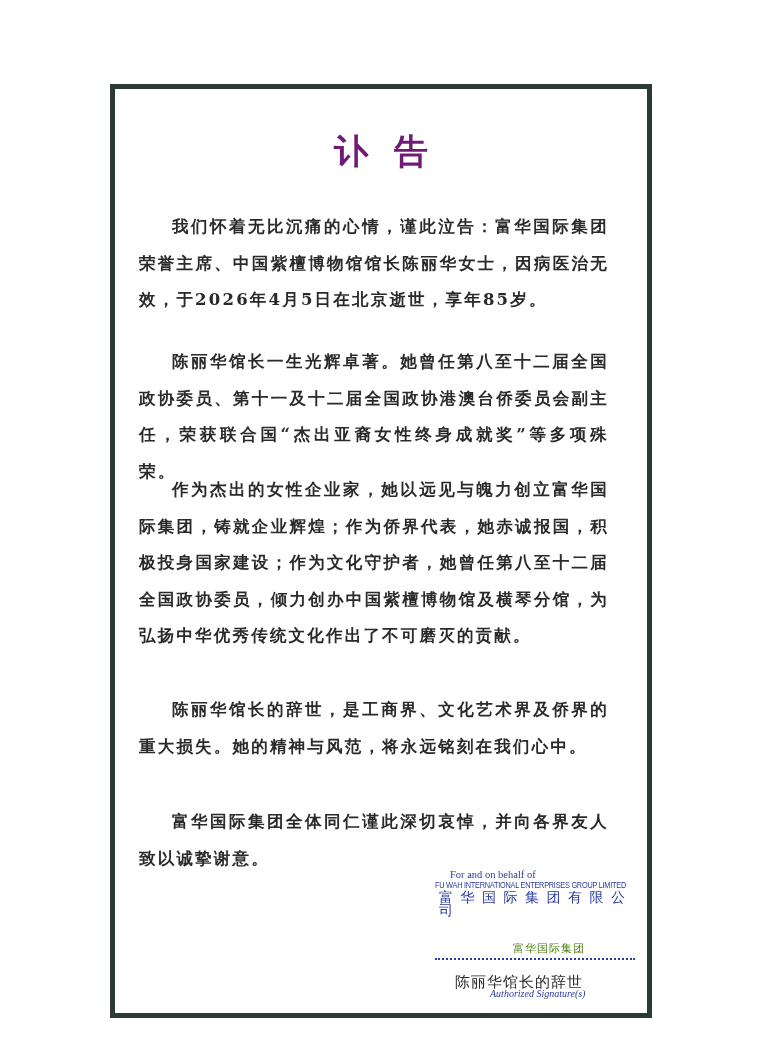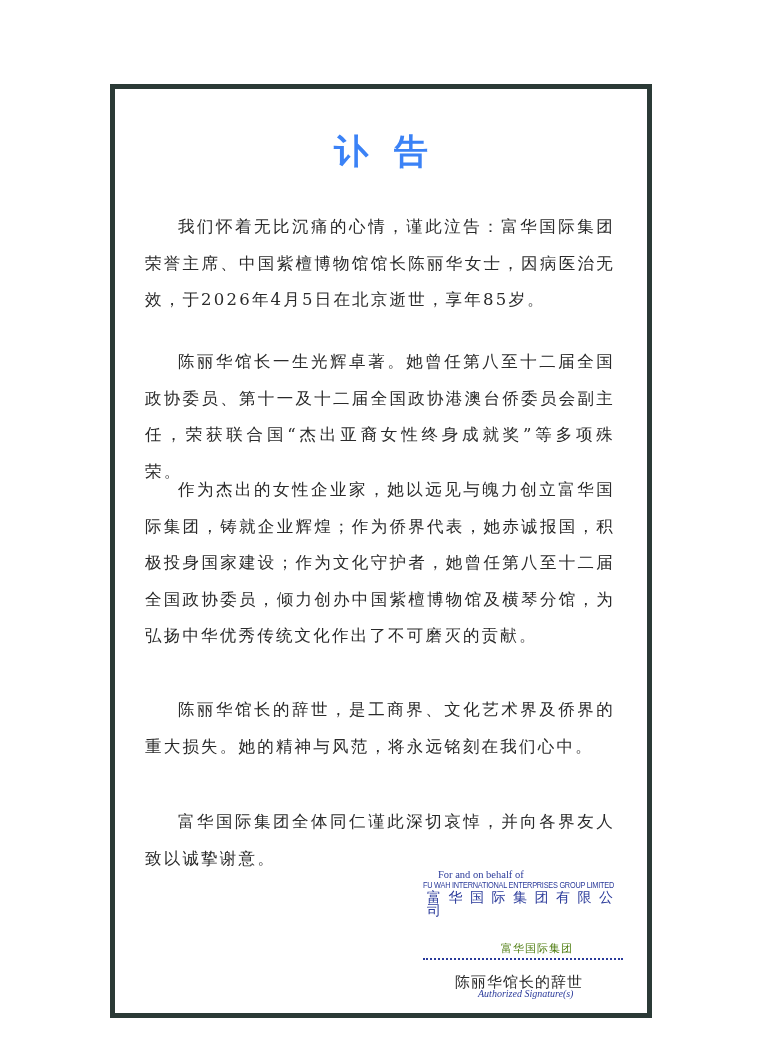--- a/index.html
+++ b/index.html
@@ -2,30 +2,30 @@
 <html><head>
 <meta charset="utf-8">
 <style>
   html, body { margin: 0; padding: 0; background: #ffffff; }
   body { width: 781px; height: 1057px; position: relative; overflow: hidden;
          font-family: "DejaVu Serif", "Liberation Serif", serif; color: #2a2a2a; }
   .frame { position: absolute; left: 110px; top: 84px; width: 532px; height: 924px;
            border: 5px solid #2b3a36; }
   .title { position: absolute; left: 0; right: 0; top: 40px; text-align: center;
            font-family: "DejaVu Sans", "Liberation Sans", sans-serif; font-weight: bold;
-           font-size: 34px; letter-spacing: 26px; color: #3b82f6; padding-left: 26px; }
-  .body-text { position: absolute; left: 30px; width: 470px; font-size: 16.5px;
-               line-height: 36.5px; letter-spacing: 2.2px; color: #2a2a2a; text-align: justify; }
+           font-size: 34px; letter-spacing: 26px; color: #701a75; padding-left: 26px; }
+  .body-text { position: absolute; left: 24px; width: 470px; font-size: 16.5px;
+               line-height: 36.5px; letter-spacing: 2.2px; color: #2a2a2a; text-align: justify; font-weight: bold; }
   .para { margin: 0; text-indent: 2em; }
   .p1 { top: 120px; }
   .p2 { top: 255px; }
   .p3 { top: 383px; }
   .p4 { top: 603px; }
   .p5 { top: 715px; }
-  .stamp { position: absolute; left: 308px; top: 780px; width: 210px; color: #2a3a9a; }
+  .stamp { position: absolute; left: 320px; top: 780px; width: 210px; color: #2a3a9a; }
   .stamp-line1 { font-family: "Liberation Serif", serif; font-size: 10.5px; line-height: 11px; margin-left: 15px; }
   .stamp-line2 { font-family: "Liberation Sans Narrow", "Liberation Sans", sans-serif; font-size: 8.4px; line-height: 11px; letter-spacing: -0.3px; transform: scaleX(0.88); transform-origin: left; white-space: nowrap; }
   .stamp-line3 { font-size: 14px; line-height: 13px; letter-spacing: 7.5px; margin-left: 4px; }
   .stamp-sign { font-size: 11px; color: #4d7c0f; margin-left: 78px; margin-top: 24px; letter-spacing: 1px; }
   .stamp-dots { border-top: 2px dotted #2a3a9a; margin-top: 2px; width: 200px; }
   .stamp-auth { font-family: "Liberation Serif", serif; font-style: italic; font-size: 10px; margin-left: 55px; line-height: 12px; margin-top: 28px; }
   .date { position: absolute; left: 340px; top: 884px; font-size: 15px; letter-spacing: 1px; color: #2a2a2a; }
 </style>
 </head>
 <body>

